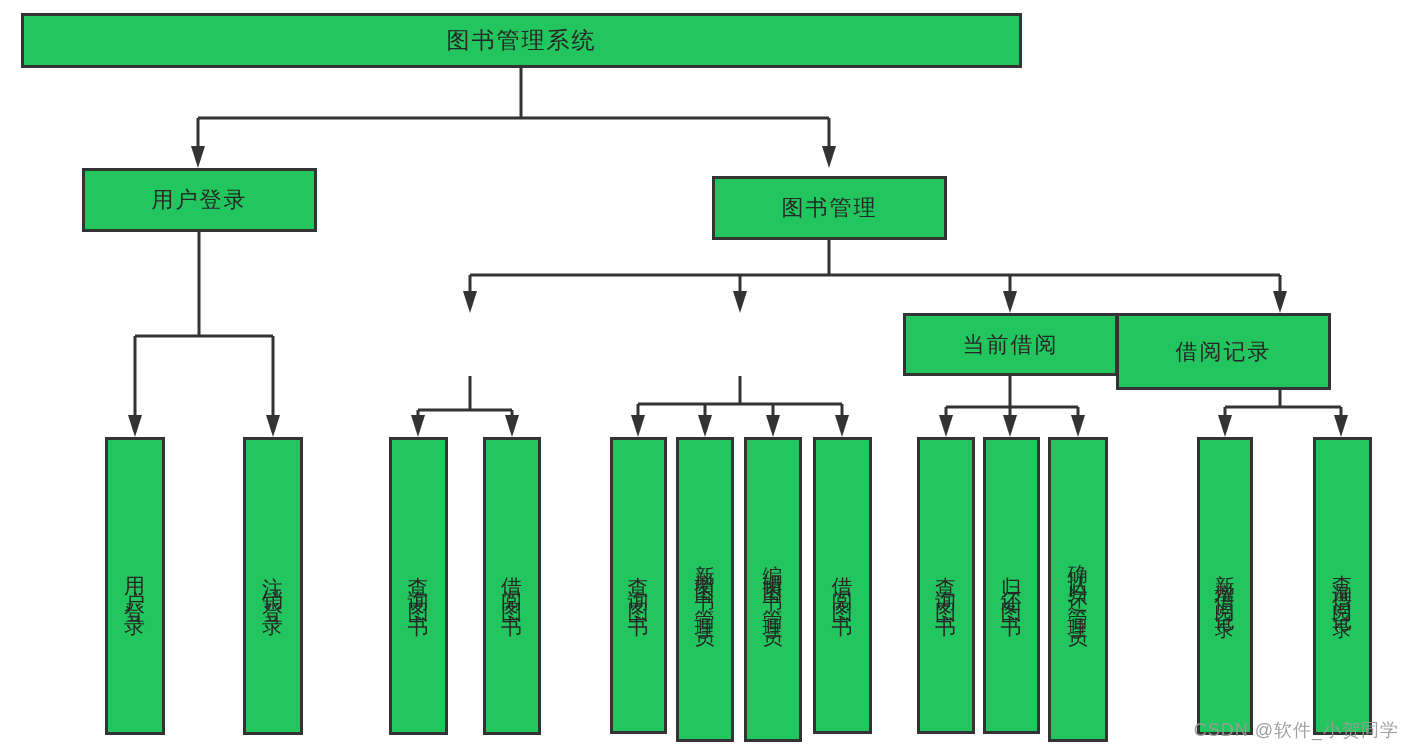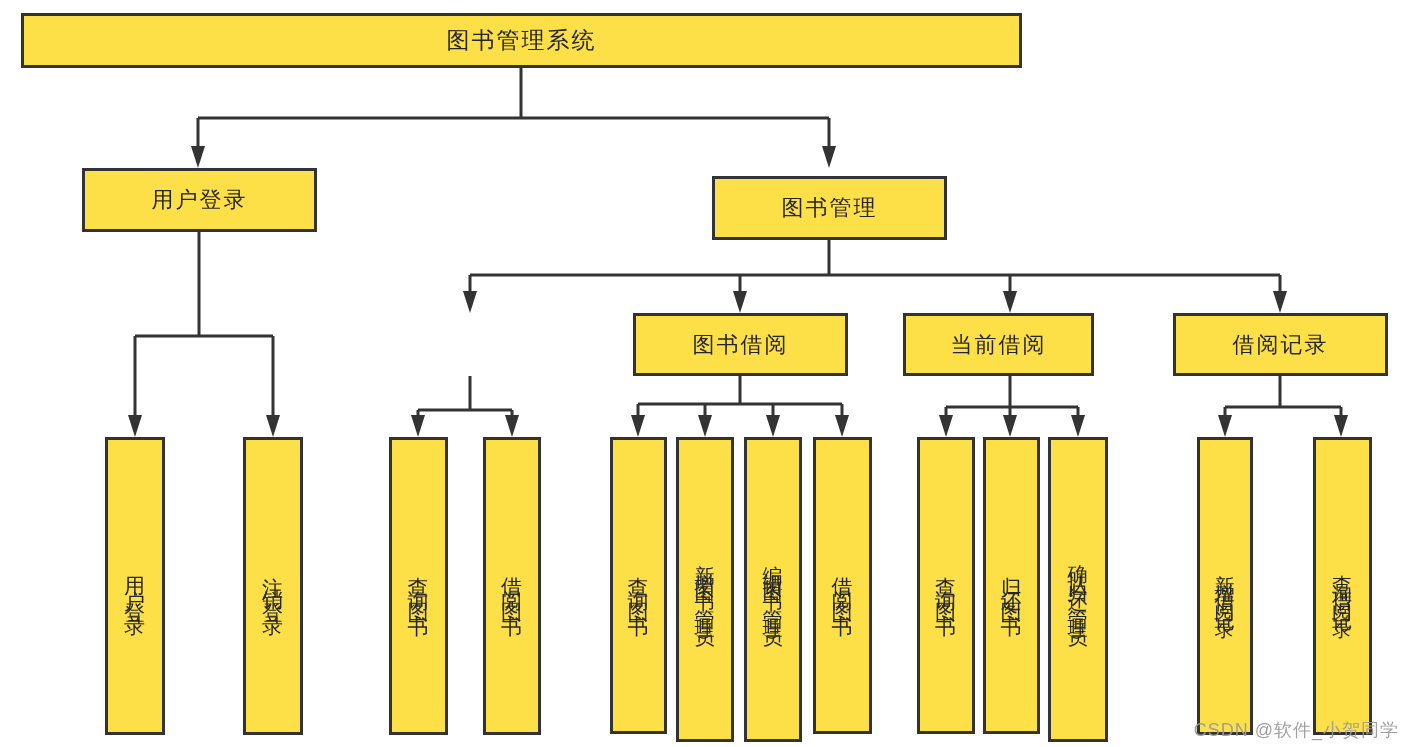--- a/index.html
+++ b/index.html
@@ -1,20 +1,20 @@
 <!DOCTYPE html>
 <html><head>
 <meta charset="utf-8">
 <style>
   html,body{margin:0;padding:0;background:#ffffff;}
   body{font-family:"Liberation Sans","DejaVu Sans",sans-serif;color:#262626;}
   .canvas{position:relative;width:1405px;height:747px;background:#ffffff;overflow:hidden;}
   .connectors{position:absolute;left:0;top:0;width:1405px;height:747px;}
   .node{
-    position:absolute;background:#fde047;border:3px solid #333333;
+    position:absolute;background:#22c55e;border:3px solid #333333;
     box-sizing:border-box;display:flex;align-items:center;justify-content:center;
     color:#262626;
   }
   .hnode{font-size:22px;letter-spacing:2px;white-space:nowrap;}
   .hnode.root{font-size:23px;}
   .vnode{
     writing-mode:vertical-rl;text-orientation:mixed;
     font-size:21px;letter-spacing:13px;line-height:1;
   }
   .vnode.dense{font-size:20px;letter-spacing:9px;}
@@ -93,23 +93,22 @@
       <polygon points="1218,415 1232,415 1225,437"></polygon>
       <polygon points="1334,415 1348,415 1341,437"></polygon>
     </g>
   </svg>
 
   <div class="node hnode root" style="left:21px;top:13px;width:1001px;height:55px">图书管理系统</div>
 
   <div class="node hnode" style="left:82px;top:168px;width:235px;height:64px">用户登录</div>
   <div class="node hnode" style="left:712px;top:176px;width:235px;height:64px">图书管理</div>
 
-  <div class="node hnode" style="left:633px;top:313px;width:215px;height:63px">图书借阅</div>
-  <div class="node hnode" style="left:903px;top:313px;width:191px;height:63px">当前借阅</div>
-  <div class="node hnode" style="left:1173px;top:313px;width:215px;height:63px">借阅记录</div>
+  <div class="node hnode" style="left:903px;top:313px;width:215px;height:63px">当前借阅</div>
+  <div class="node hnode" style="left:1116px;top:313px;width:215px;height:77px">借阅记录</div>
 
   <div class="node vnode" style="left:105px;top:437px;width:60px;height:298px">用户登录</div>
   <div class="node vnode" style="left:243px;top:437px;width:60px;height:298px">注销登录</div>
 
   <div class="node vnode" style="left:389px;top:437px;width:59px;height:298px">查询图书</div>
   <div class="node vnode" style="left:483px;top:437px;width:58px;height:298px">借阅图书</div>
 
   <div class="node vnode" style="left:610px;top:437px;width:57px;height:297px">查询图书</div>
   <div class="node vnode dense" style="left:676px;top:437px;width:58px;height:305px">新增图书（管理员）</div>
   <div class="node vnode dense" style="left:744px;top:437px;width:58px;height:305px">编辑图书（管理员）</div>

